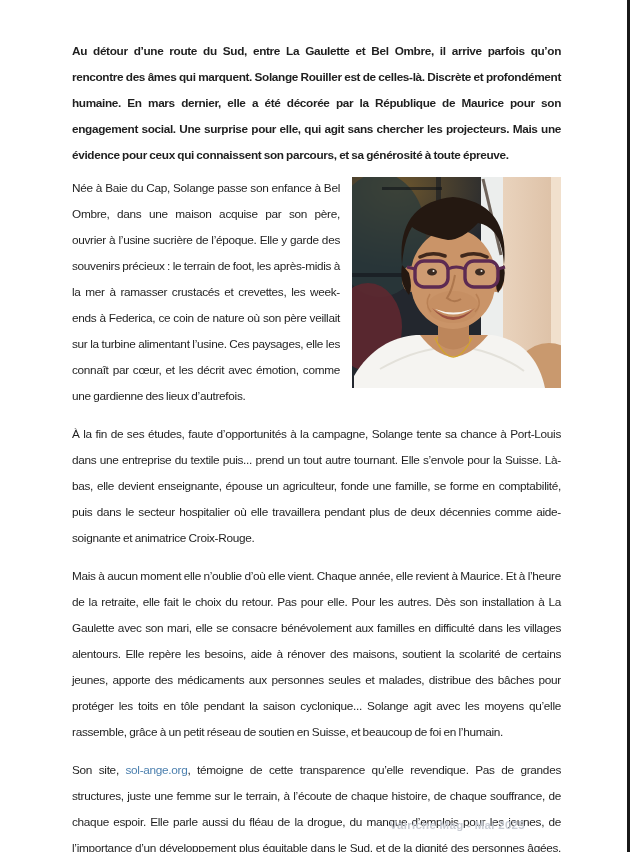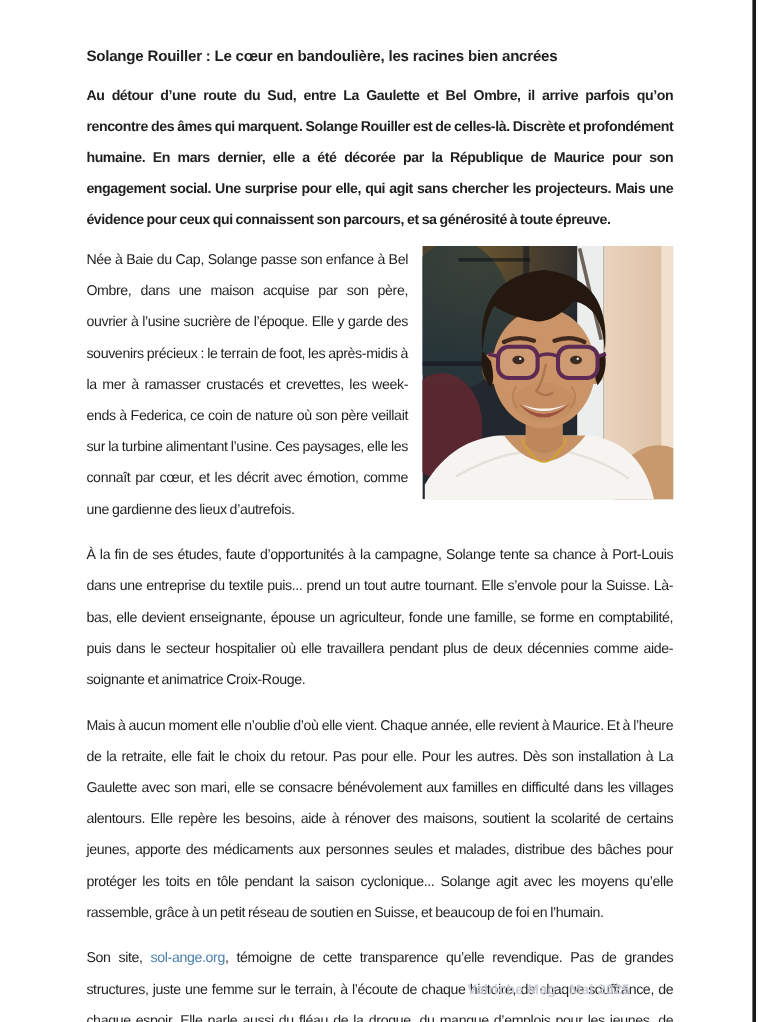--- a/index.html
+++ b/index.html
@@ -34,21 +34,20 @@
   .footer-credit{
     position:absolute;top:819px;right:107px;
     font-size:11.5px;font-weight:700;letter-spacing:0.3px;color:#c9cdd5;
   }
 </style>
 </head>
 <body>
 
 <div class="content">
 
-  <h1 class="article-title">Solange Rouiller : Le cœur en bandoulière, les racines bien ancrées</h1>
 
   <p class="intro">Au détour d’une route du Sud, entre La Gaulette et Bel Ombre, il arrive parfois qu’on rencontre des âmes qui marquent. Solange Rouiller est de celles-là. Discrète et profondément humaine. En mars dernier, elle a été décorée par la République de Maurice pour son engagement social. Une surprise pour elle, qui agit sans chercher les projecteurs. Mais une évidence pour ceux qui connaissent son parcours, et sa générosité à toute épreuve.</p>
 
   <div class="flow">
     <div class="photo-float">
       <svg viewBox="0 0 209 211" width="209" height="211" xmlns="http://www.w3.org/2000/svg">
         <defs>
           <linearGradient id="wall" x1="0" y1="0" x2="1" y2="0">
             <stop offset="0" stop-color="#e9d3bd"></stop>
               <stop offset="1" stop-color="#dcbfa4"></stop>

